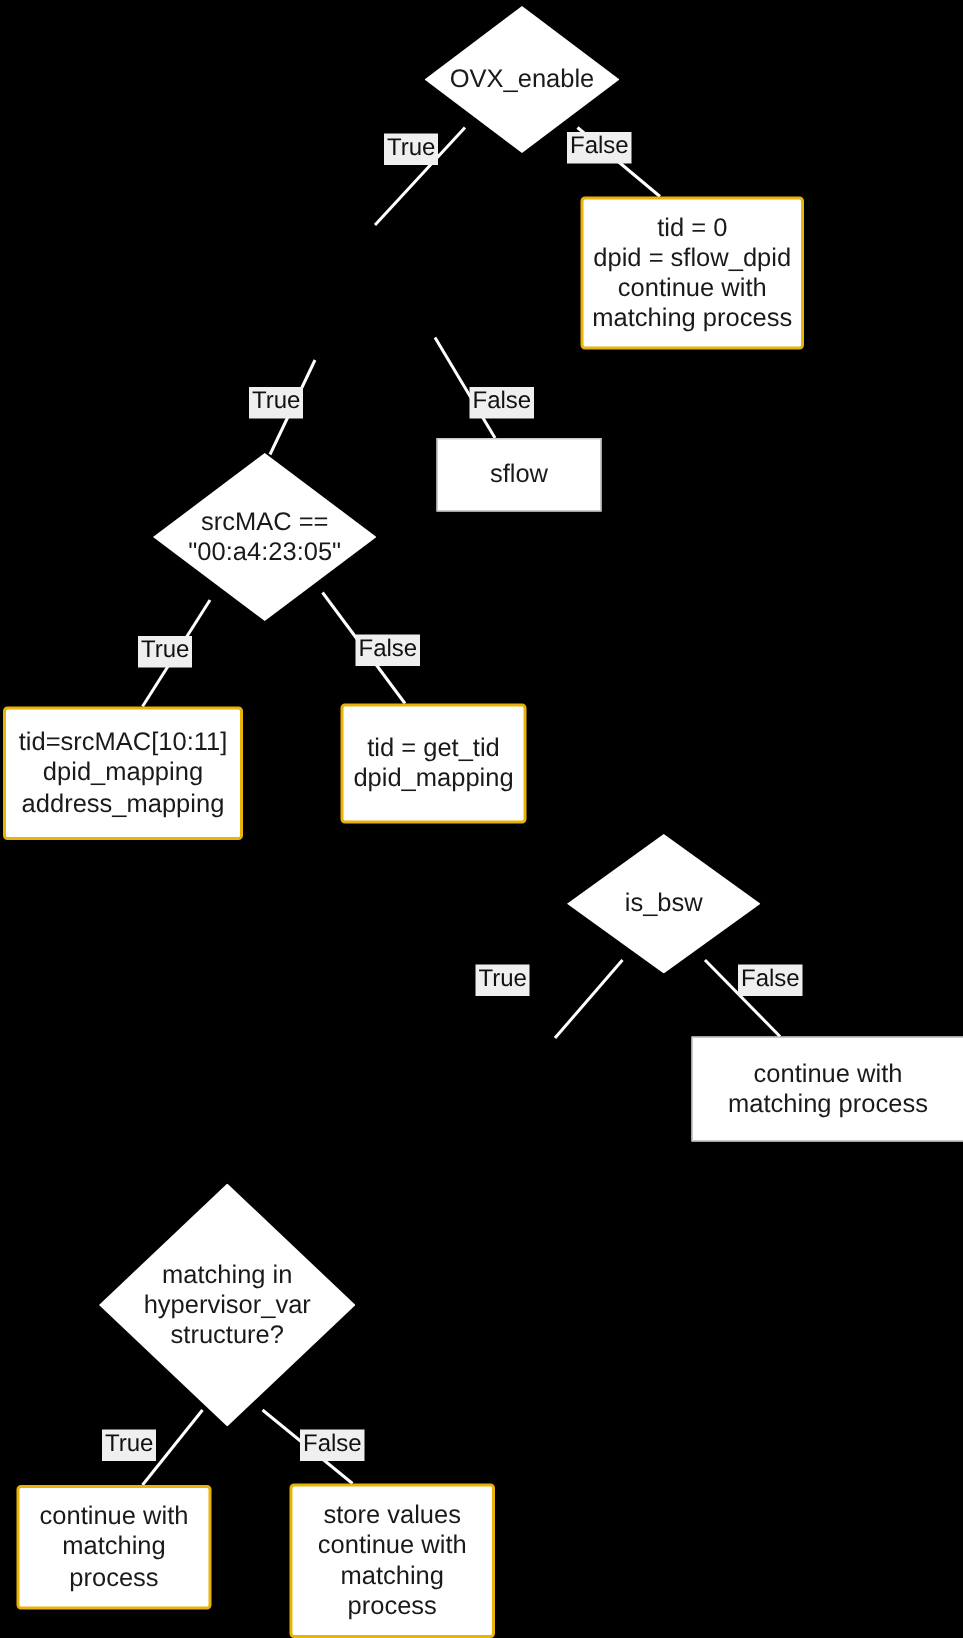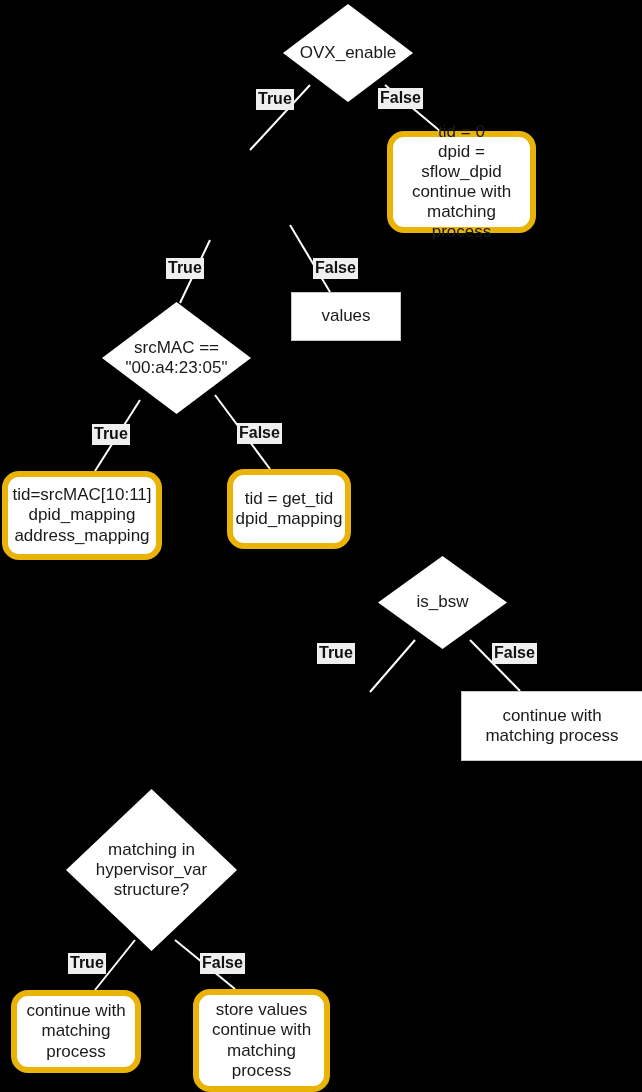--- a/index.html
+++ b/index.html
@@ -16,22 +16,22 @@
     height: 1092px;
     background: #000000;
     overflow: hidden;
   }
 
   
   .node-box {
     position: absolute;
     box-sizing: border-box;
     background: #ffffff;
-    border: 6px solid #eab308;
-    border-radius: 17px;
+    border: 2px solid #eab308;
+    border-radius: 3px;
     color: #1a1a1a;
     display: flex;
     align-items: center;
     justify-content: center;
     text-align: center;
     line-height: 1.18;
     font-size: 17px;
     white-space: pre-line;
     padding: 2px 4px;
   }
@@ -64,21 +64,21 @@
     line-height: 1.18;
     white-space: pre-line;
     z-index: 2;
   }
 
   
   .edge-label {
     position: absolute;
     background: #efefef;
     color: #111111;
-    font-weight: bold;
+    font-weight: normal;
     font-size: 16px;
     line-height: 1.0;
     padding: 2px 2px 3px 2px;
     white-space: nowrap;
   }
 
   
   .connector {
     position: absolute;
     left: 0;
@@ -119,21 +119,21 @@
 dpid = sflow_dpid
 continue with
 matching process</div>
 
   <div class="node-diamond" style="left:102px; top:302px; width:149px; height:112px;">
     <div class="shape"></div>
     <div class="dtext">srcMAC ==
 "00:a4:23:05"</div>
   </div>
 
-  <div class="node-box sharp" style="left:291px; top:292px; width:110px; height:49px;">values</div>
+  <div class="node-box sharp" style="left:291px; top:292px; width:110px; height:49px;">sflow</div>
 
   <div class="node-box" style="left:2px; top:471px; width:160px; height:89px;">tid=srcMAC[10:11]
 dpid_mapping
 address_mapping</div>
 
   <div class="node-box" style="left:227px; top:469px; width:124px; height:80px;">tid = get_tid
 dpid_mapping</div>
 
   <div class="node-diamond" style="left:378px; top:556px; width:129px; height:93px;">
     <div class="shape"></div>

